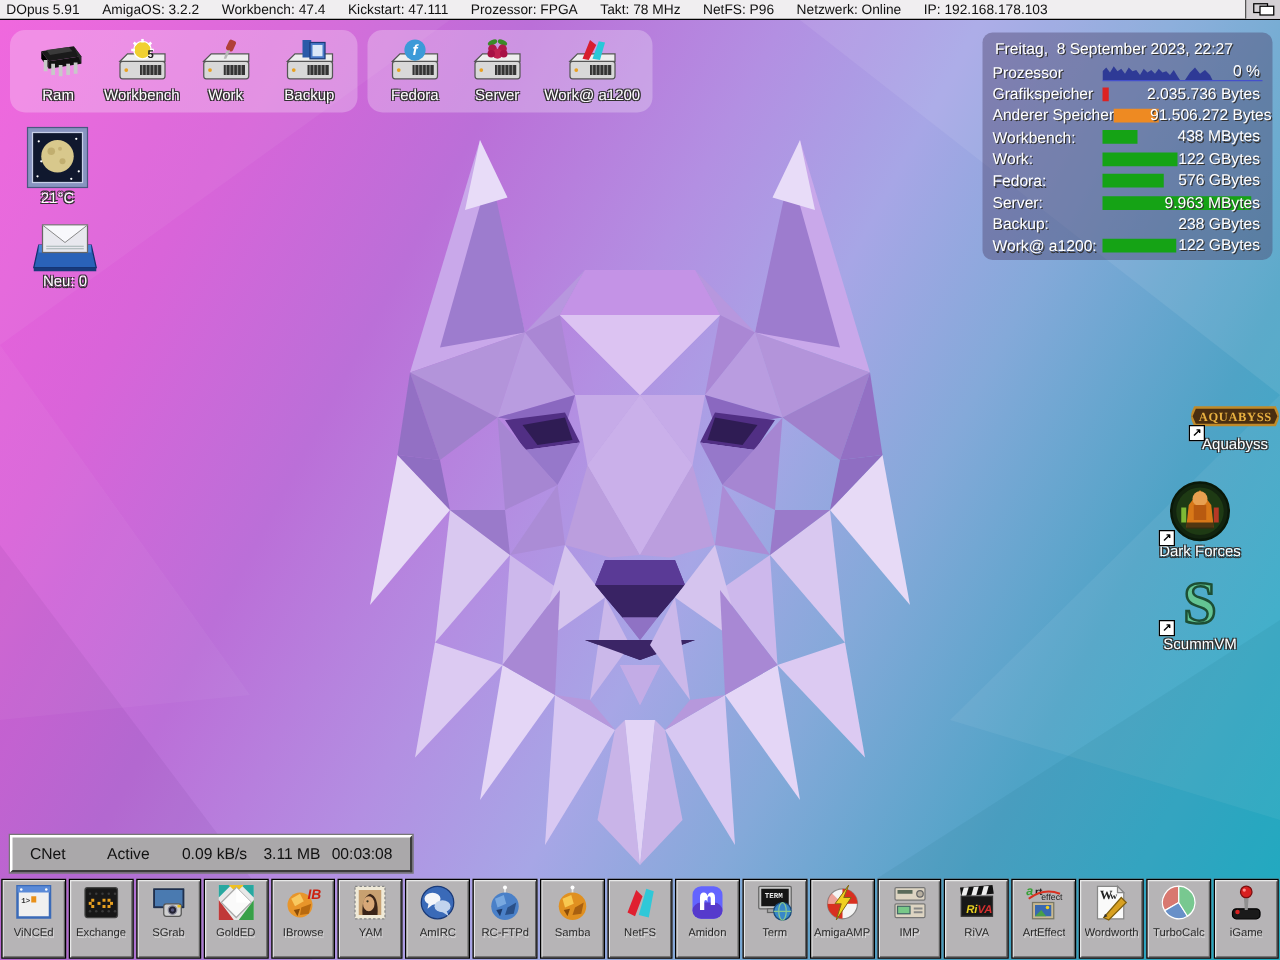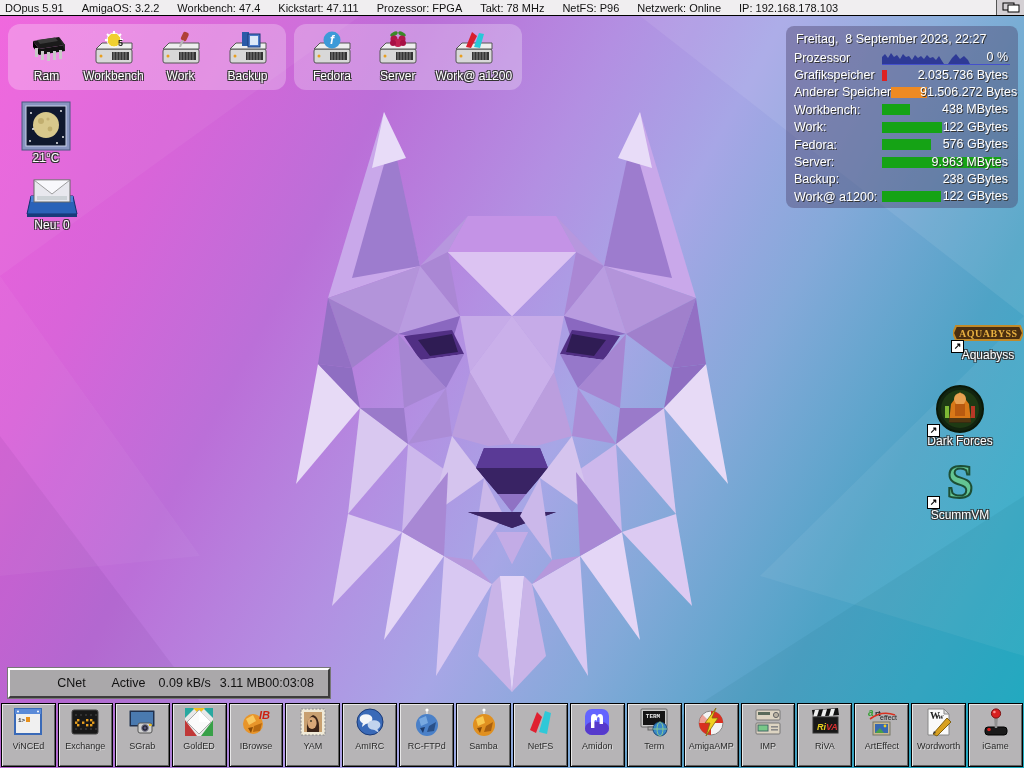--- a/index.html
+++ b/index.html
@@ -51,21 +51,21 @@
 
   
   .dicon { position:absolute; display:flex; flex-direction:column; align-items:center; cursor:pointer; }
   .badge { position:absolute; width:13px; height:13px; background:#fff; border:1px solid #000;
            font-size:9px; line-height:11px; text-align:center; color:#000; font-weight:bold; }
 
   
   .netwin { position:absolute; left:8px; top:652px; width:322px; height:30px;
             background:#aaa8aa; border:2px solid; border-color:#fff #3c3c3c #3c3c3c #fff;
             outline:1px solid #777; display:flex; align-items:center;
-            padding:0 14px; font-size:12.5px; color:#111; cursor:default;text-align:right; }
+            padding:0 14px; font-size:12.5px; color:#111; cursor:default; }
   .netwin span { white-space:pre; }
 
   
   .appdock { position:absolute; left:1px; top:687px; width:1022px; height:64px;
              display:flex; gap:2px; }
   .app { flex:1 1 0; background:#b6b4b6; border:1px solid #000;
          box-shadow:inset 1px 1px 0 #e8e8e8, inset -1px -1px 0 #606060;
          display:flex; flex-direction:column; align-items:center; justify-content:flex-start;
          padding-top:2px; cursor:pointer; }
   .ai { width:32px; height:32px; flex:none; }
@@ -677,20 +677,28 @@
           <polygon points="5,3 21,3 26,8 26,29 5,29" fill="#fafafa" stroke="#888"></polygon>
           <polygon points="21,3 21,8 26,8" fill="#ddd" stroke="#888"></polygon>
           <text x="7" y="13" font-size="10" font-weight="bold" fill="#222" font-family="'Liberation Serif',serif">W</text>
           <text x="15" y="13" font-size="8" font-weight="bold" fill="#222" font-family="'Liberation Serif',serif">w</text>
           <polygon points="10,28 24,12 28,16 14,30" fill="#d8a020" stroke="#806010"></polygon>
           <polygon points="10,28 13,27 11,25" fill="#333"></polygon>
         </svg>
         <span class="al">Wordworth</span>
       </div>
 
+      <div class="app">
+        <svg class="ai" viewBox="0 0 32 32">
+          <path d="M16,16 L16,3 A13,13 0 0 0 4.7,22.5 Z" fill="#d87870" stroke="#fff"></path>
+          <path d="M16,16 L4.7,22.5 A13,13 0 0 0 23,27 Z" fill="#6890c8" stroke="#fff"></path>
+          <path d="M16,16 L23,27 A13,13 0 0 0 16,3 Z" fill="#78c890" stroke="#fff"></path>
+        </svg>
+        <span class="al">TurboCalc</span>
+      </div>
 
       <div class="app">
         <svg class="ai" viewBox="0 0 32 32">
           <rect x="5" y="21" width="22" height="8" rx="3" fill="#1a1a1a" stroke="#000"></rect>
           <polygon points="14,10 18,10 17.2,22 14.8,22" fill="#909090"></polygon>
           <circle cx="16" cy="7.5" r="4.6" fill="#d82020" stroke="#7a0f0f"></circle>
           <circle cx="14.4" cy="6" r="1.3" fill="#ff9090"></circle>
           <circle cx="9" cy="23.5" r="1.8" fill="#d82020"></circle>
         </svg>
         <span class="al">iGame</span>

